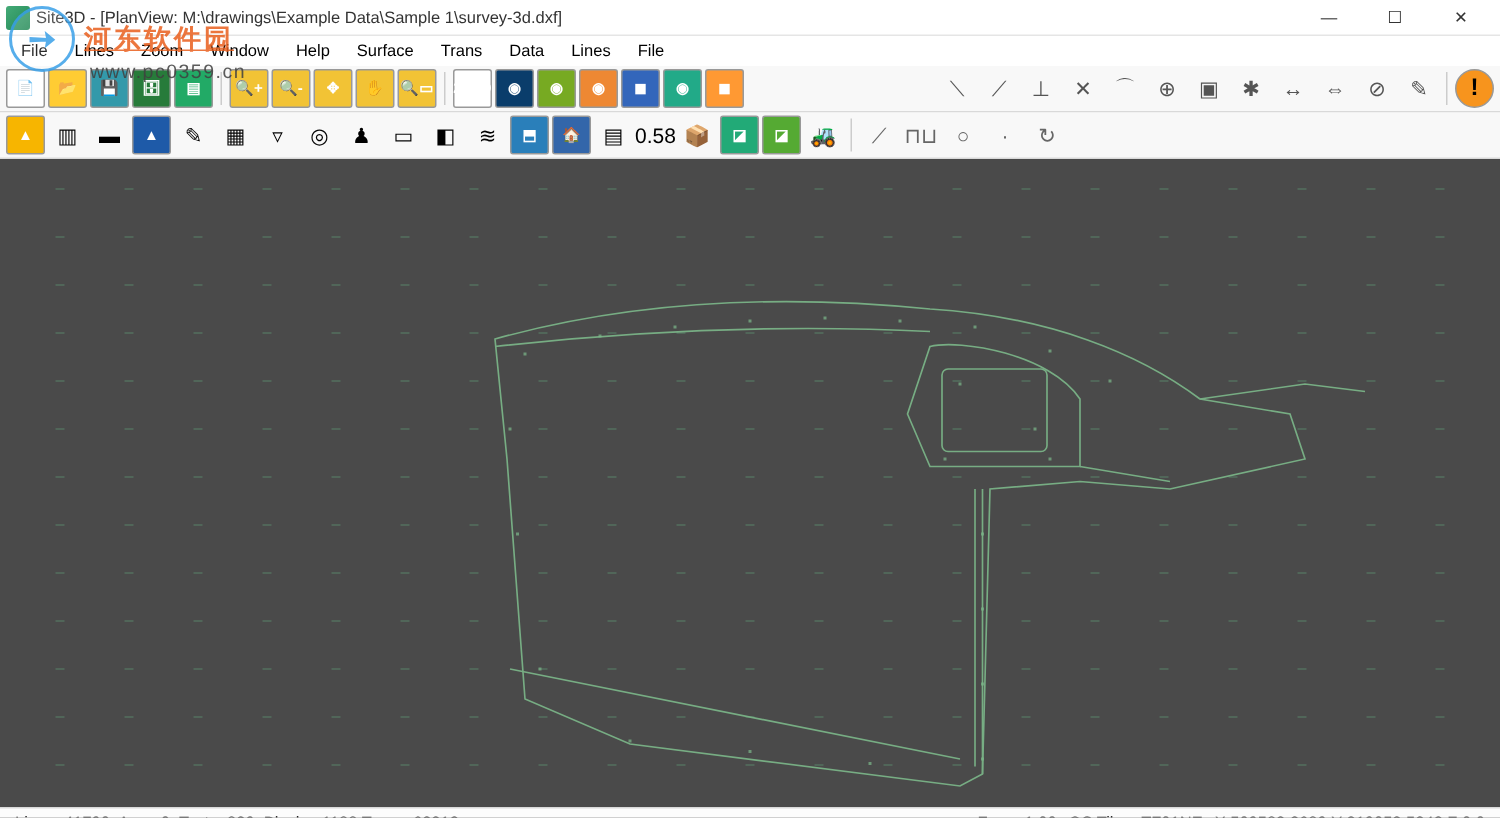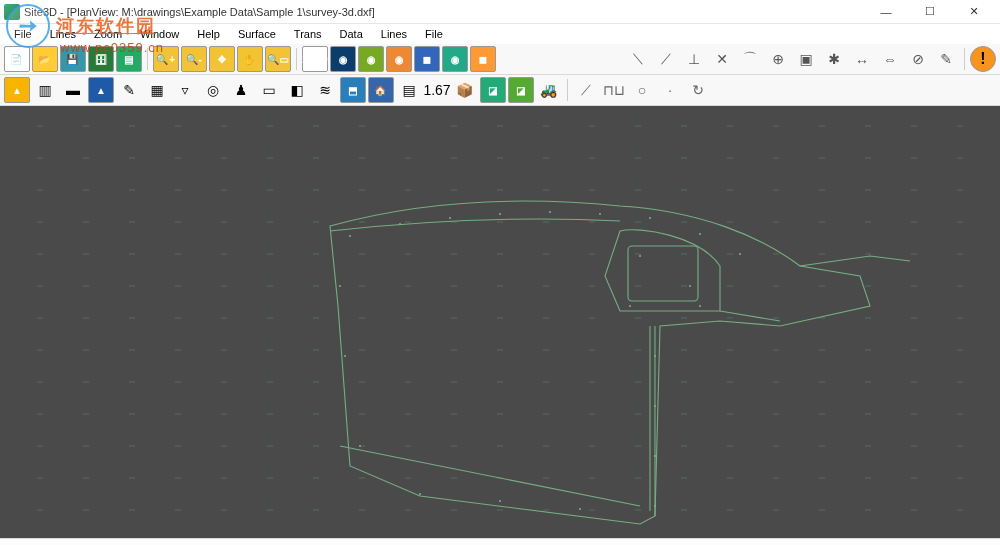--- a/index.html
+++ b/index.html
@@ -20,21 +20,21 @@
 .viewport { position: relative; height: 432px; background: #4a4a4a; overflow: hidden; }
 .viewport svg { position: absolute; inset: 0; }
 
 .statusbar { height: 20px; display: flex; align-items: center; font-size: 11px; padding: 0 6px; border-top: 1px solid #d9d9d9; background: #fcfcfc; color: #222; }
 .statusbar .seg { white-space: nowrap; padding: 0 4px; }
 .statusbar .gap { flex: 1; }
 
 .watermark { position: absolute; top: 4px; left: 6px; z-index: 99; opacity: 0.85; font-size: 18px; font-weight: bold; color: #e95f1d; pointer-events: none; display: flex; align-items: center; gap: 6px; }
 .watermark .wm-logo { width: 44px; height: 44px; border-radius: 50%; border: 2px solid #3aa0e8; display: flex; align-items: center; justify-content: center; color: #3aa0e8; font-size: 22px; background: rgba(255,255,255,0.2); }
 .watermark .wm-text { letter-spacing: 2px; text-decoration: underline; }
-.watermark .wm-url { position: absolute; top: 36px; left: 54px; font-size: 13px; color: #c2410c; font-weight: normal; letter-spacing: 1px; }
+.watermark .wm-url { position: absolute; top: 36px; left: 54px; font-size: 13px; color: #404040; font-weight: normal; letter-spacing: 1px; }
 </style>
 </head>
 <body>
 
 <div class="watermark">
   <div class="wm-logo">➙</div>
   <div class="wm-text">河东软件园</div>
   <div class="wm-url">www.pc0359.cn</div>
 </div>
 
@@ -105,21 +105,21 @@
     <div class="tbtn">▦</div>
     <div class="tbtn">▿</div>
     <div class="tbtn">◎</div>
     <div class="tbtn">♟</div>
     <div class="tbtn">▭</div>
     <div class="tbtn">◧</div>
     <div class="tbtn">≋</div>
     <div class="tbtn" style="background: rgb(42, 127, 186); border-color: rgb(153, 153, 153); color: rgb(255, 255, 255); font-size: 10px; font-weight: bold;">⬒</div>
     <div class="tbtn" style="background: rgb(51, 102, 170); border-color: rgb(153, 153, 153); color: rgb(255, 255, 255); font-size: 10px; font-weight: bold;">🏠</div>
     <div class="tbtn">▤</div>
-    <div class="tbtn">1.67</div>
+    <div class="tbtn">0.58</div>
     <div class="tbtn">📦</div>
     <div class="tbtn" style="background: rgb(34, 170, 119); border-color: rgb(153, 153, 153); color: rgb(255, 255, 255); font-size: 10px; font-weight: bold;">◪</div>
     <div class="tbtn" style="background: rgb(85, 170, 51); border-color: rgb(153, 153, 153); color: rgb(255, 255, 255); font-size: 10px; font-weight: bold;">◪</div>
     <div class="tbtn">🚜</div>
     <div class="grp-sep"></div>
     <div class="tbtn" style="color: rgb(102, 102, 102);">⟋</div>
     <div class="tbtn" style="color: rgb(102, 102, 102);">⊓⊔</div>
     <div class="tbtn" style="color: rgb(102, 102, 102);">○</div>
     <div class="tbtn" style="color: rgb(102, 102, 102);">·</div>
     <div class="tbtn" style="color: rgb(102, 102, 102);">↻</div>

